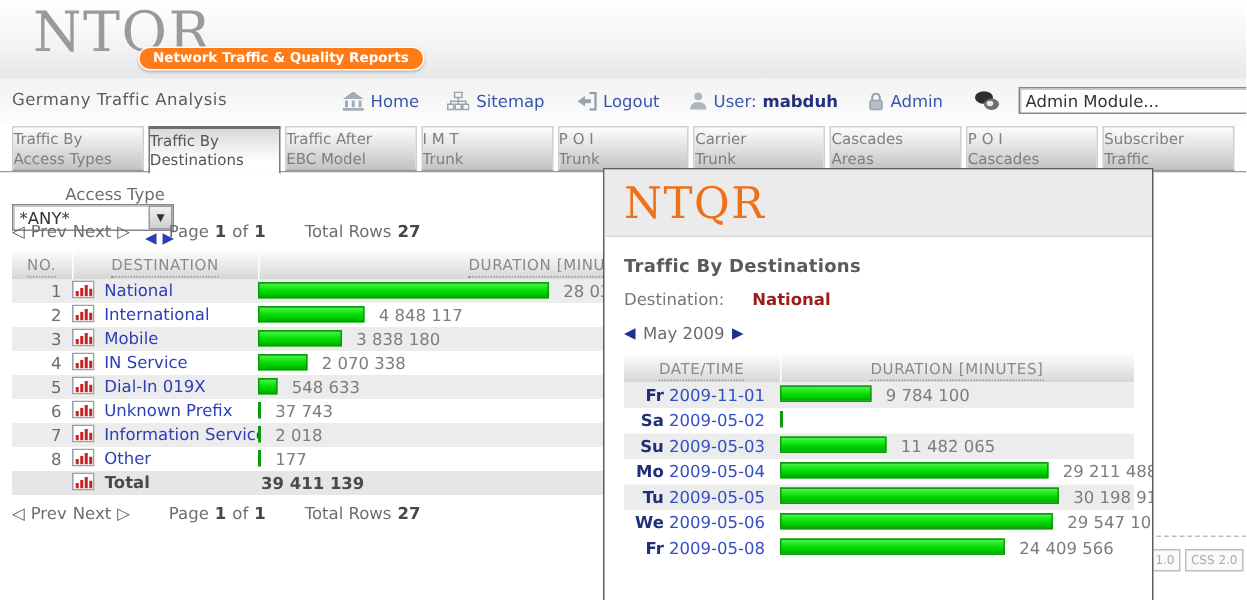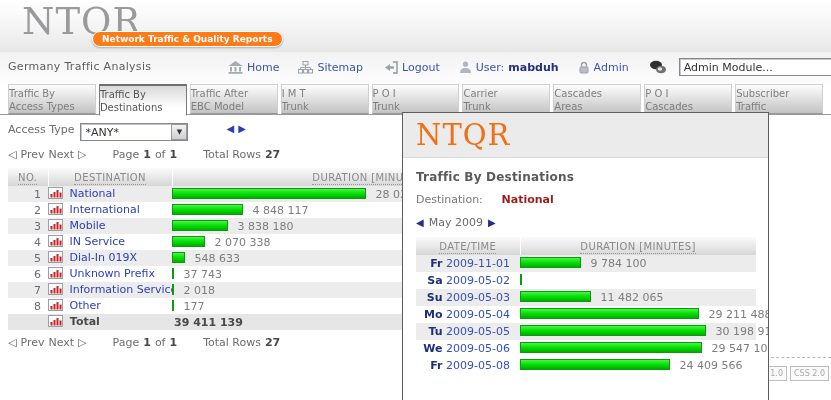--- a/index.html
+++ b/index.html
@@ -38,21 +38,21 @@
           padding:0 8px; border-bottom:1px solid #9a9a9a; background:#fff; }
   .tab { flex:1; height:30px; background:linear-gradient(#fdfdfd,#c3c3c3); border:1px solid #cfcfcf;
          border-bottom:1px solid #979797; color:#7f7f7f; font-size:10px; text-align:left;
          padding-top:2px; line-height:1.3; cursor:pointer; white-space:nowrap; overflow:hidden; }
   .tab.active { background:linear-gradient(#d9d9d9,#ffffff 75%); border:1px solid #7b7b7b;
                 border-top:2px solid #6e6e6e; border-bottom:1px solid #fff; height:32px;
                 margin-bottom:-1px; color:#555; position:relative; z-index:2; }
 
   
   .content { position:absolute; left:0; top:115px; width:831px; height:285px; background:#fff; }
-  .filter-row { position:absolute; left:8px; top:8px; display:flex; align-items:flex-start; color:#6e6e6e; }
+  .filter-row { position:absolute; left:8px; top:8px; display:flex; align-items:flex-end; color:#6e6e6e;flex-direction:column; }
   .filter-row .lbl { margin-right:6px; }
   .datenav { margin-left:38px; color:#2b3fb0; font-weight:bold; display:flex; gap:4px; align-items:center; }
   .datenav .arr { cursor:pointer; font-size:10px; }
   .pager { display:flex; align-items:center; color:#6e6e6e; gap:4px; }
   .pager .arr { cursor:pointer; font-size:11px; color:#555; }
   .pager b { color:#484848; }
   .pager .grp { margin-left:22px; }
   .pager1 { position:absolute; left:8px; top:33px; }
   .pager2 { position:absolute; left:8px; top:221px; }
 

